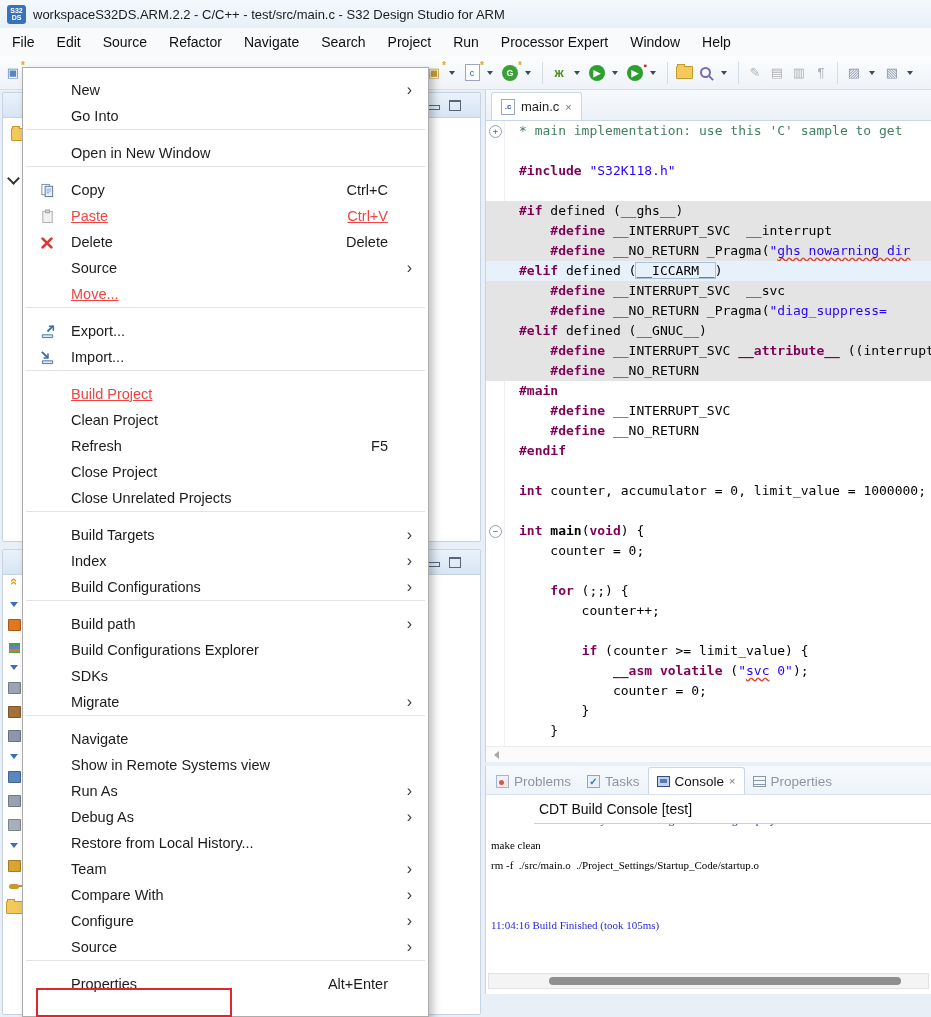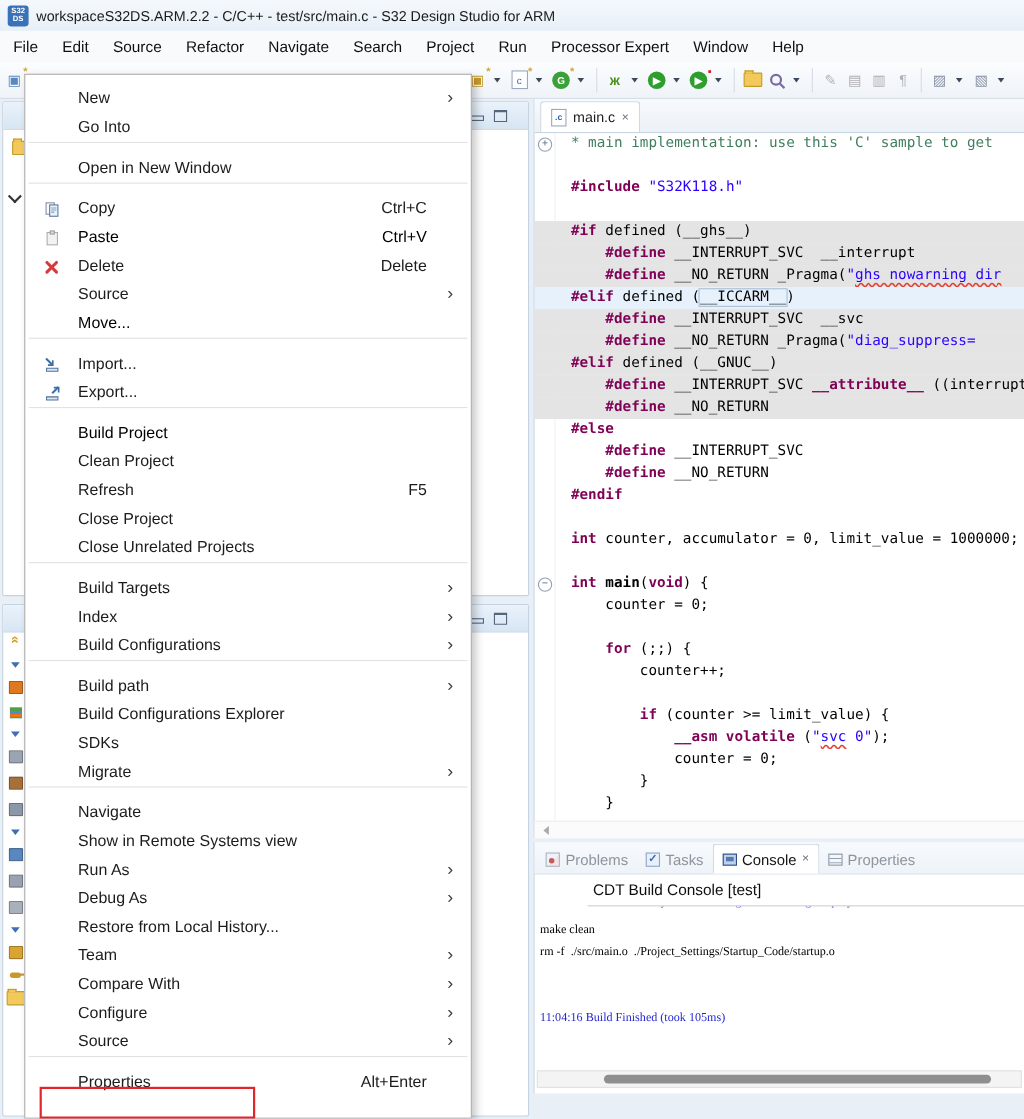--- a/index.html
+++ b/index.html
@@ -122,21 +122,21 @@
 
   
   .context-menu{position:absolute;left:22px;top:67px;width:407px;height:950px;background:#FFFFFF;
     border:1px solid #ACACAC;box-shadow:4px 4px 8px rgba(0,0,0,0.25);z-index:10;
     padding-top:4px;box-sizing:border-box;overflow:hidden;}
   .mi{height:26px;display:flex;align-items:flex-end;}
   .mi .ic{width:48px;display:flex;justify-content:center;flex:none;}
   .mi .lbl{font-size:14.5px;color:#1C1C1C;}
   .mi .accel{margin-left:auto;font-size:14.5px;color:#1C1C1C;padding-right:40px;}
   .mi .sub{margin-left:auto;padding-right:16px;color:#3C3C3C;font-size:16px;line-height:16px;}
-  .mi.dis .lbl,.mi.dis .accel{color:#000000;}
+  .mi.dis .lbl,.mi.dis .accel{color:#ef4444;text-decoration:underline;}
   .msep{height:1px;background:#E2E2E2;margin:5px 3px;}
   .red-annotation{position:absolute;left:36px;top:988px;width:196px;height:29px;
     border:2px solid #E3242B;z-index:12;box-sizing:border-box;}
 </style>
 </head>
 <body>
 
 <div class="titlebar">
   <div class="app-icon">
     <div>S32</div>
@@ -316,21 +316,21 @@
       <div class="cl"></div>
       <div class="cl g"><span class="pp">#if</span><span class="p"> defined (__ghs__)</span></div>
       <div class="cl g"><span class="p">    </span><span class="pp">#define</span><span class="p"> __INTERRUPT_SVC  __interrupt</span></div>
       <div class="cl g"><span class="p">    </span><span class="pp">#define</span><span class="p"> __NO_RETURN _Pragma(</span><span class="s">"</span><span class="sw">ghs nowarning dir</span></div>
       <div class="cl b"><span class="pp">#elif</span><span class="p"> defined (</span><span class="box">__ICCARM__</span><span class="p">)</span></div>
       <div class="cl g"><span class="p">    </span><span class="pp">#define</span><span class="p"> __INTERRUPT_SVC  __svc</span></div>
       <div class="cl g"><span class="p">    </span><span class="pp">#define</span><span class="p"> __NO_RETURN _Pragma(</span><span class="s">"diag_suppress=</span></div>
       <div class="cl g"><span class="pp">#elif</span><span class="p"> defined (__GNUC__)</span></div>
       <div class="cl g"><span class="p">    </span><span class="pp">#define</span><span class="p"> __INTERRUPT_SVC </span><span class="k">__attribute__</span><span class="p"> ((interrupt</span></div>
       <div class="cl g"><span class="p">    </span><span class="pp">#define</span><span class="p"> __NO_RETURN</span></div>
-      <div class="cl"><span class="pp">#else</span></div>
+      <div class="cl"><span class="pp">#main</span></div>
       <div class="cl"><span class="p">    </span><span class="pp">#define</span><span class="p"> __INTERRUPT_SVC</span></div>
       <div class="cl"><span class="p">    </span><span class="pp">#define</span><span class="p"> __NO_RETURN</span></div>
       <div class="cl"><span class="pp">#endif</span></div>
       <div class="cl"></div>
       <div class="cl"><span class="k">int</span><span class="p"> counter, accumulator = 0, limit_value = 1000000;</span></div>
       <div class="cl"></div>
       <div class="cl"><span class="fold">−</span><span class="k">int</span><span class="p"> </span><span class="fn">main</span><span class="p">(</span><span class="k">void</span><span class="p">) {</span></div>
       <div class="cl"><span class="p">    counter = 0;</span></div>
       <div class="cl"></div>
       <div class="cl"><span class="p">    </span><span class="k">for</span><span class="p"> (;;) {</span></div>
@@ -435,37 +435,37 @@
       <span class="sub">›</span>
     </div>
     <div class="mi dis">
       <span class="ic"></span>
       <span class="lbl">Move...</span>
     </div>
     <div class="msep"></div>
     <div class="mi">
       <span class="ic">
         <svg width="15" height="15" viewBox="0 0 16 16">
+          <path d="M8 8 L14 2" stroke="#3A6EA8" stroke-width="2"></path>
+          <path d="M9.5 2.5 H14.2 V7.2" fill="none" stroke="#3A6EA8" stroke-width="1.6"></path>
+          <path d="M2.5 11.5 h11 v3 h-11 z" fill="#D9E6F5" stroke="#51719A"></path>
+        </svg>
+      </span>
+      <span class="lbl">Export...</span>
+    </div>
+    <div class="mi">
+      <span class="ic">
+        <svg width="15" height="15" viewBox="0 0 16 16">
           <path d="M2 2 L8 8" stroke="#3A6EA8" stroke-width="2"></path>
           <path d="M8.5 3.8 V8.5 H3.8" fill="none" stroke="#3A6EA8" stroke-width="1.6"></path>
           <path d="M2.5 11.5 h11 v3 h-11 z" fill="#D9E6F5" stroke="#51719A"></path>
         </svg>
       </span>
       <span class="lbl">Import...</span>
     </div>
-    <div class="mi">
-      <span class="ic">
-        <svg width="15" height="15" viewBox="0 0 16 16">
-          <path d="M8 8 L14 2" stroke="#3A6EA8" stroke-width="2"></path>
-          <path d="M9.5 2.5 H14.2 V7.2" fill="none" stroke="#3A6EA8" stroke-width="1.6"></path>
-          <path d="M2.5 11.5 h11 v3 h-11 z" fill="#D9E6F5" stroke="#51719A"></path>
-        </svg>
-      </span>
-      <span class="lbl">Export...</span>
-    </div>
     <div class="msep"></div>
     <div class="mi dis">
       <span class="ic"></span>
       <span class="lbl">Build Project</span>
     </div>
     <div class="mi">
       <span class="ic"></span>
       <span class="lbl">Clean Project</span>
     </div>
     <div class="mi">

